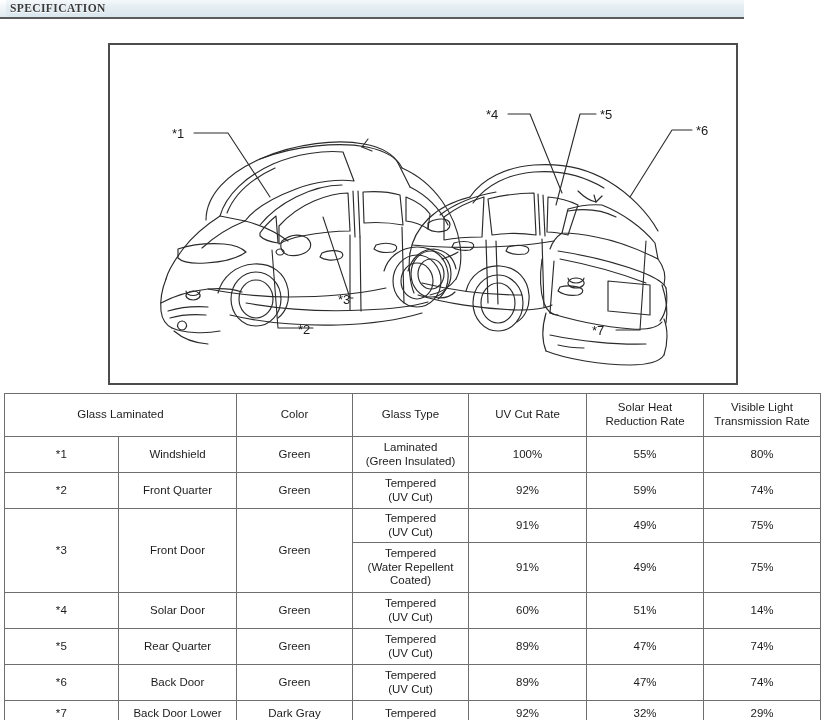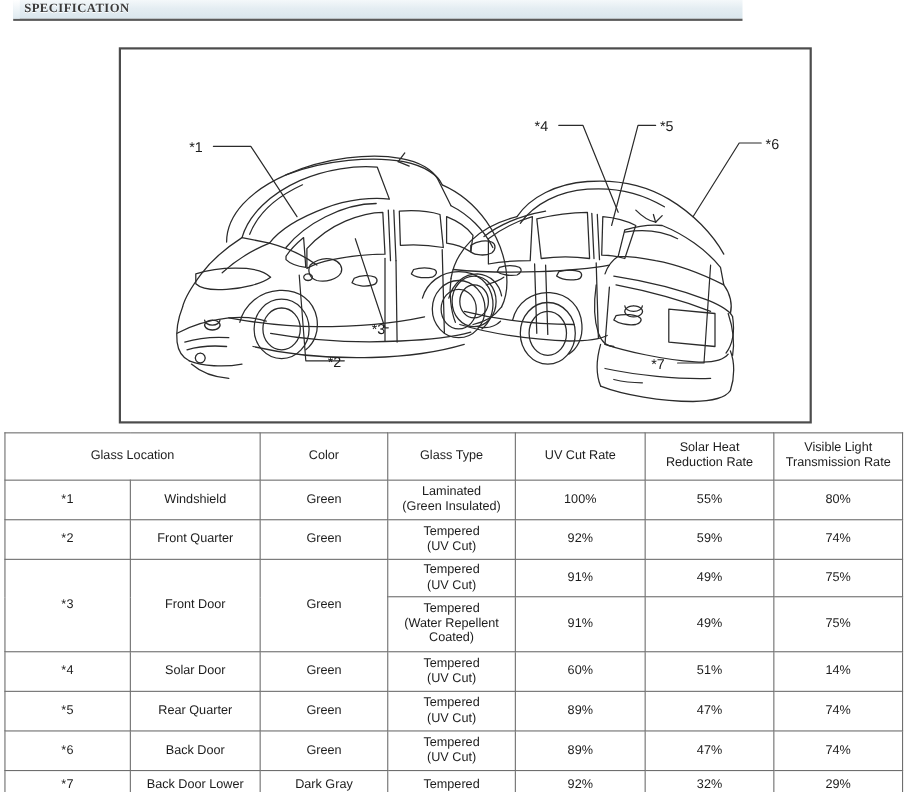--- a/index.html
+++ b/index.html
@@ -13,23 +13,23 @@
     height: 720px;
     overflow: hidden;
     font-family: "Liberation Sans", "DejaVu Sans", sans-serif;
     color: #1c1c1c;
     -webkit-font-smoothing: antialiased;
   }
 
   
   .header-bar {
     position: absolute;
-    left: 12px;
+    left: 0;
     top: 0;
-    width: 663px;
+    width: 744px;
     height: 19px;
     background: linear-gradient(to bottom, #f4f8fa 0%, #e4edf2 45%, #d9e6ed 100%);
     border-bottom: 2px solid #5a5a5a;
     box-sizing: border-box;
   }
   .header-bar .accent-edge {
     position: absolute;
     left: 0;
     top: 0;
     width: 6px;
@@ -319,21 +319,21 @@
     <col class="col-ref">
       <col class="col-loc">
       <col class="col-color">
       <col class="col-type">
     <col class="col-uv">
       <col class="col-solar">
       <col class="col-vis">
   </colgroup>
   <thead>
     <tr>
-      <th colspan="2">Glass Location</th>
+      <th colspan="2">Glass Laminated</th>
       <th>Color</th>
       <th>Glass Type</th>
       <th>UV Cut Rate</th>
       <th>
         <div>Solar Heat</div>
         <div>Reduction Rate</div>
       </th>
       <th>
         <div>Visible Light</div>
         <div>Transmission Rate</div>

